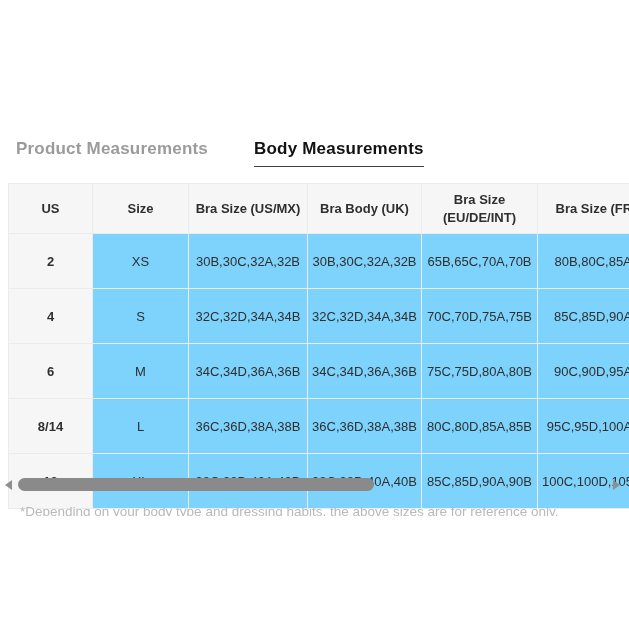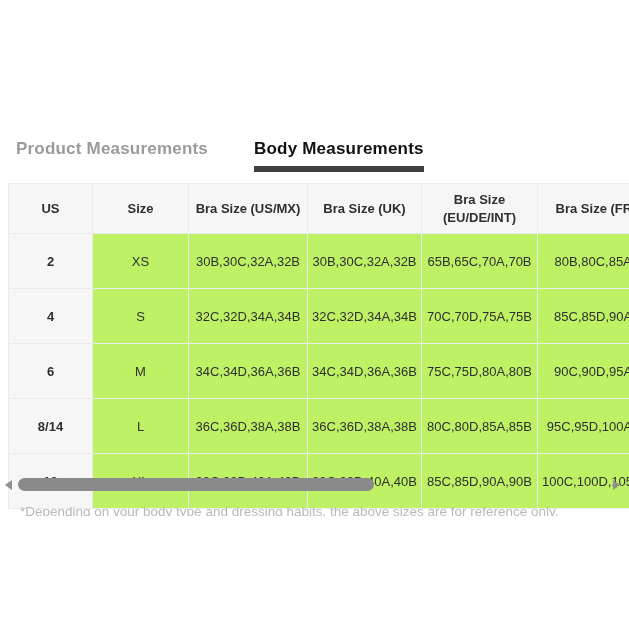--- a/index.html
+++ b/index.html
@@ -24,39 +24,39 @@
   }
   .tab {
     font-size: 17px;
     font-weight: bold;
     letter-spacing: 0.2px;
     cursor: pointer;
     padding-bottom: 7px;
     white-space: nowrap;
   }
   .tab.inactive { color: #9b9b9b; }
-  .tab.active  { color: #121212; border-bottom: 6px solid #404040; }
+  .tab.active  { color: #121212; border-bottom: 1px solid #404040; }
 
   
   table.size-table {
     position: absolute;
     left: 8px;
     top: 183px;
     width: 613px;
     border-collapse: collapse;
     table-layout: fixed;
     font-size: 13px;
   }
   .size-table th, .size-table td {
     border: 1px solid #ebebeb;
     text-align: center;
     vertical-align: middle;
     padding: 2px 4px;
     color: #2f2f2f;
-    background: #bef264;
+    background: #7dd3fc;
   }
   .size-table thead th {
     height: 45px;
     background: #f6f6f6;
     font-weight: bold;
     line-height: 1.35;
   }
   .size-table tbody td { height: 50px; font-weight: normal; }
   .size-table tbody td.rowhead {
     background: #f6f6f6;
@@ -123,21 +123,21 @@
     <div class="tab inactive">Product Measurements</div>
     <div class="tab active">Body Measurements</div>
   </div>
 
   <table class="size-table">
     <thead>
       <tr>
         <th class="col-us">US</th>
         <th class="col-size">Size</th>
         <th class="col-usmx">Bra Size (US/MX)</th>
-        <th class="col-uk">Bra Size (UK)</th>
+        <th class="col-uk">Bra Body (UK)</th>
         <th class="col-eu">Bra Size (EU/DE/INT)</th>
         <th class="col-fr">Bra Size (FR/ES)</th>
       </tr>
     </thead>
     <tbody>
       <tr>
         <td class="rowhead">2</td>
         <td>XS</td>
         <td>30B,30C,32A,32B</td>
         <td>30B,30C,32A,32B</td>

